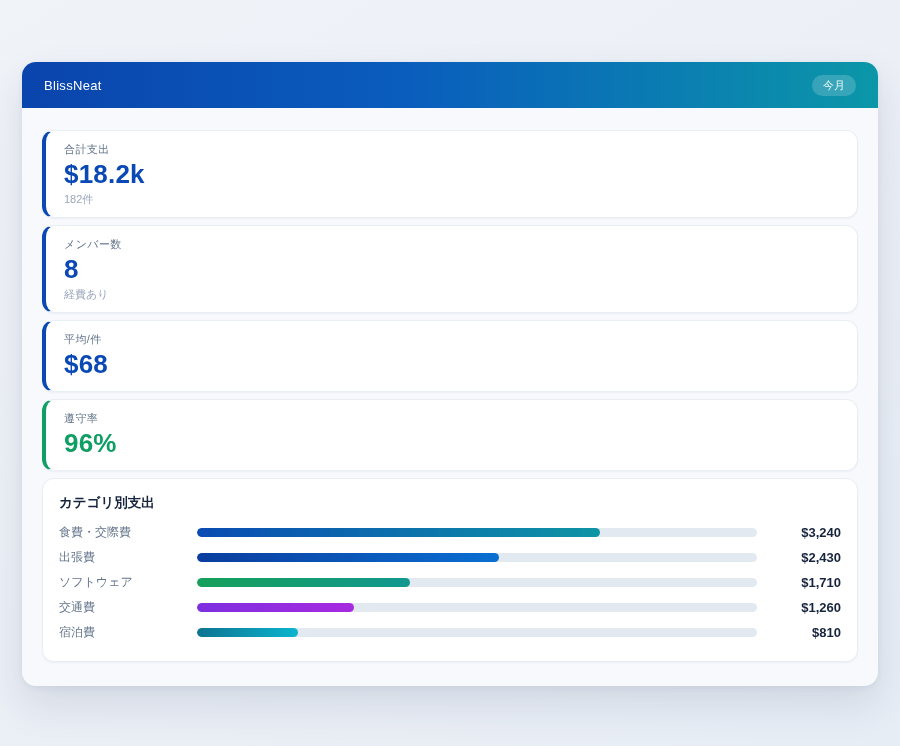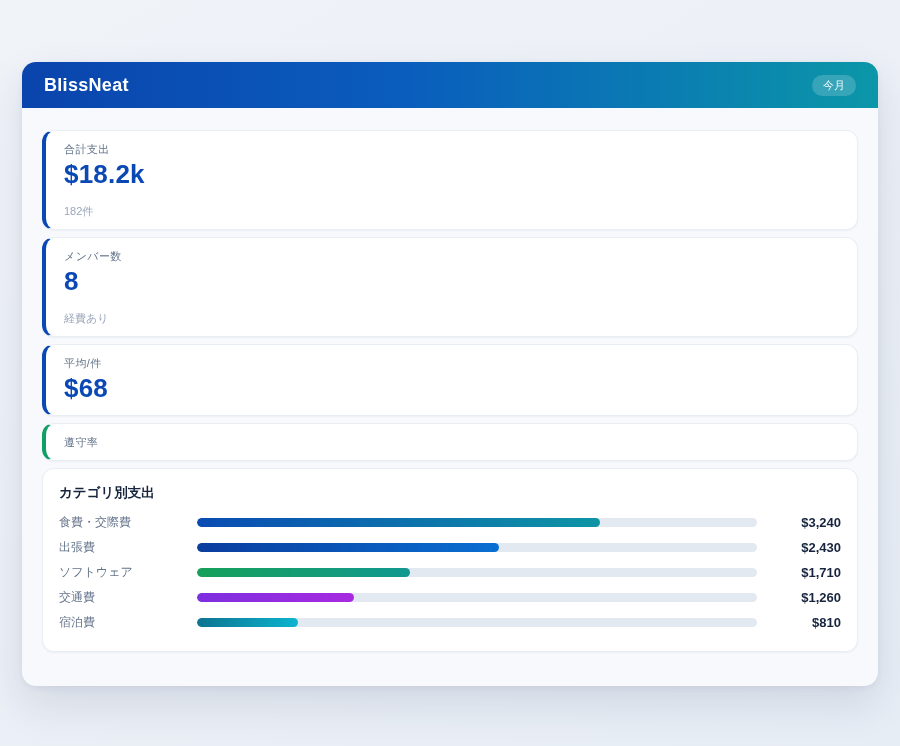--- a/index.html
+++ b/index.html
@@ -22,22 +22,22 @@
   .app-header {
     height: 46px;
     background: linear-gradient(90deg, #0a44ad 0%, #0a5dbd 45%, #0b97a8 100%);
     display: flex;
     align-items: center;
     justify-content: space-between;
     padding: 0 22px 0 22px;
   }
   .app-title {
     color: #ffffff;
-    font-size: 18px;
-    font-weight: 700;
+    font-size: 13px;
+    font-weight: 400;
     letter-spacing: 0.3px;
   }
   .period-badge {
     background: rgba(255,255,255,0.18);
     color: #eaf6fa;
     font-size: 11px;
     line-height: 1;
     padding: 5px 11px;
     border-radius: 999px;
     border: none;
@@ -65,21 +65,21 @@
     font-weight: 800;
     color: #0a49b5;
     line-height: 32px;
     margin-top: 2px;
     letter-spacing: 0.2px;
   }
   .stat-sub {
     font-size: 11px;
     color: #9aa7ba;
     line-height: 14px;
-    margin-top: 14px;
+    margin-top: 2px;
   }
 
   .category-card {
     background: #ffffff;
     border: 1px solid #e9eef5;
     border-radius: 12px;
     padding: 15px 16px 16px 16px;
     box-shadow: 0 1px 2px rgba(16,42,90,0.05);
   }
   .category-title {
@@ -142,20 +142,21 @@
   </div>
 
   <div class="stat-card" style="border-left-color: rgb(10, 73, 181);">
     <div class="stat-label">平均/件</div>
     <div class="stat-value" style="color: rgb(10, 73, 181);">$68</div>
 
   </div>
 
   <div class="stat-card" style="border-left-color: rgb(15, 158, 99);">
     <div class="stat-label">遵守率</div>
+    <div class="stat-value" style="color: rgb(15, 158, 99);">96%</div>
 
   </div>
 </div>
 
     <div class="category-card">
       <div class="category-title">カテゴリ別支出</div>
       <div id="cat-rows">
   <div class="cat-row">
     <div class="cat-label">食費・交際費</div>
     <div class="bar-track">

